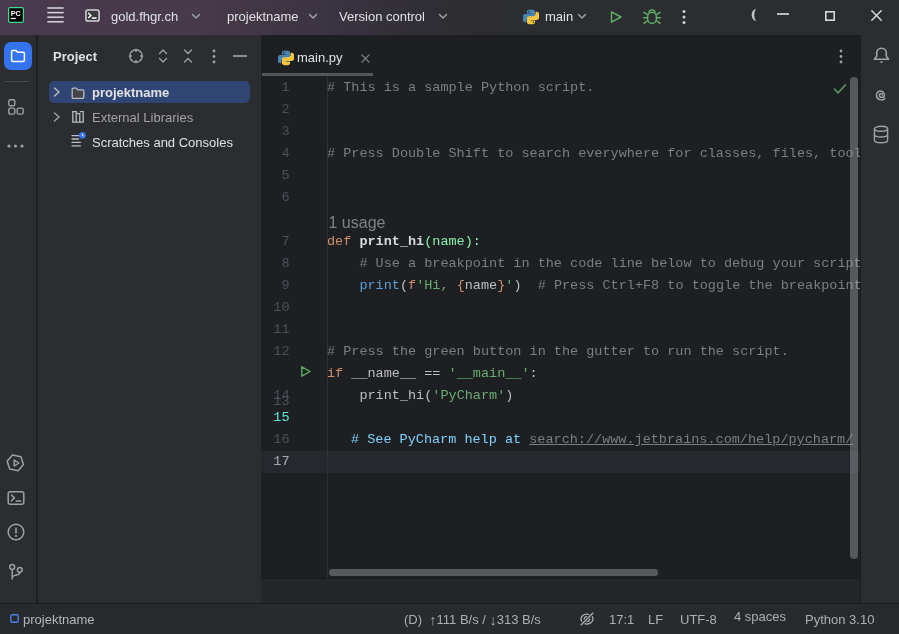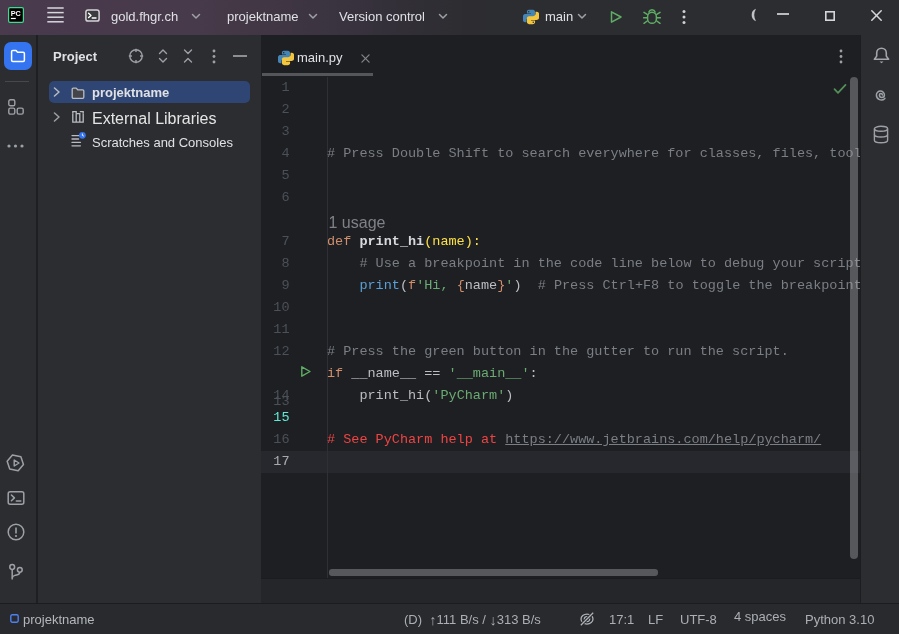--- a/index.html
+++ b/index.html
@@ -198,21 +198,21 @@
         <path d="M2.5 1 L7 5 L2.5 9" fill="none" stroke="#9da0a6" stroke-width="1.5" stroke-linecap="round" stroke-linejoin="round"></path>
       </svg>
   <svg class="abs" style="left:33px;top:76px;" width="14" height="14" viewBox="0 0 14 14">
     <g fill="none" stroke="#b9bcc1" stroke-width="1.3">
       <path d="M1.8 3.6 L1.8 12.2 L12.2 12.2 L12.2 3.6"></path>
       <path d="M1.8 3.6 L1.8 1.6 L5.2 1.6 L5.2 12"></path>
       <path d="M5.2 3.6 L8.8 3.6 L8.8 12"></path>
       <path d="M8.8 1.6 L12.2 1.6 L12.2 3.6"></path>
     </g>
   </svg>
-  <div class="abs" style="left:54px;top:76px;font-size:16px;color:#e5e5e5;">External Libraries</div>
+  <div class="abs" style="left:54px;top:76px;font-size:13px;color:#a3a3a3;">External Libraries</div>
 
   <svg class="abs" style="left:33px;top:97px;" width="16" height="18" viewBox="0 0 16 18">
     <g stroke="#b9bcc1" stroke-width="1.3" stroke-linecap="round">
       <line x1="1" y1="4.6" x2="8.2" y2="4.6"></line>
       <line x1="1" y1="8" x2="7.6" y2="8"></line>
       <line x1="1" y1="11.4" x2="9.4" y2="11.4"></line>
       <line x1="1" y1="14.8" x2="9.4" y2="14.8"></line>
     </g>
     <circle cx="11.4" cy="4.3" r="3.4" fill="#3574f0"></circle>
     <path d="M11.4 2.6 L11.4 4.5 L12.8 5.1" fill="none" stroke="#fff" stroke-width="0.9"></path>
@@ -294,28 +294,29 @@
   <div class="abs mono" style="left:0;top:219px;width:28.5px;height:22px;line-height:22px;text-align:right;color:#4b5059;">8</div>
   <div class="abs mono" style="left:0;top:241px;width:28.5px;height:22px;line-height:22px;text-align:right;color:#4b5059;">9</div>
   <div class="abs mono" style="left:0;top:263px;width:28.5px;height:22px;line-height:22px;text-align:right;color:#4b5059;">10</div>
   <div class="abs mono" style="left:0;top:285px;width:28.5px;height:22px;line-height:22px;text-align:right;color:#4b5059;">11</div>
   <div class="abs mono" style="left:0;top:307px;width:28.5px;height:22px;line-height:22px;text-align:right;color:#4b5059;">12</div>
   <div class="abs mono" style="left:0;top:329px;width:28.5px;height:22px;line-height:22px;text-align:right;color:#4b5059;margin-top:28px;">13</div>
   <div class="abs mono" style="left:0;top:351px;width:28.5px;height:22px;line-height:22px;text-align:right;color:#4b5059;">14</div>
   <div class="abs mono" style="left:0;top:373px;width:28.5px;height:22px;line-height:22px;text-align:right;color:#5eead4;">15</div>
   <div class="abs mono" style="left:0;top:395px;width:28.5px;height:22px;line-height:22px;text-align:right;color:#4b5059;">16</div>
   <div class="abs mono" style="left:0;top:417px;width:28.5px;height:22px;line-height:22px;text-align:right;color:#a6a9ae;">17</div>
+  <div class="abs mono" style="left:66px;top:43px;height:22px;line-height:22px;"><span style="color:#7a7e85;">#&nbsp;This&nbsp;is&nbsp;a&nbsp;sample&nbsp;Python&nbsp;script.</span></div>
   <div class="abs mono" style="left:66px;top:109px;height:22px;line-height:22px;"><span style="color:#7a7e85;">#&nbsp;Press&nbsp;Double&nbsp;Shift&nbsp;to&nbsp;search&nbsp;everywhere&nbsp;for&nbsp;classes,&nbsp;files,&nbsp;tool&nbsp;windows,&nbsp;actions</span></div>
-  <div class="abs mono" style="left:66px;top:197px;height:22px;line-height:22px;"><span style="color:#cf8e6d;">def&nbsp;</span><span style="color:#d7d9dd;font-weight:bold;">print_hi</span><span style="color:#fde047;margin-top:32px;">(name):</span></div>
+  <div class="abs mono" style="left:66px;top:197px;height:22px;line-height:22px;"><span style="color:#cf8e6d;">def&nbsp;</span><span style="color:#d7d9dd;font-weight:bold;">print_hi</span><span style="color:#86efac;margin-top:32px;">(name):</span></div>
   <div class="abs mono" style="left:66px;top:219px;height:22px;line-height:22px;"><span style="color:#7a7e85;">&nbsp;&nbsp;&nbsp;&nbsp;#&nbsp;Use&nbsp;a&nbsp;breakpoint&nbsp;in&nbsp;the&nbsp;code&nbsp;line&nbsp;below&nbsp;to&nbsp;debug&nbsp;your&nbsp;script.</span></div>
   <div class="abs mono" style="left:66px;top:241px;height:22px;line-height:22px;"><span style="color:#bcbec4;">&nbsp;&nbsp;&nbsp;&nbsp;</span><span style="color:#5c9fd6;">print</span><span style="color:#bcbec4;">(</span><span style="color:#cf8e6d;">f</span><span style="color:#6aab73;">'Hi,&nbsp;</span><span style="color:#cf8e6d;">{</span><span style="color:#bcbec4;">name</span><span style="color:#cf8e6d;">}</span><span style="color:#6aab73;">'</span><span style="color:#bcbec4;">)</span><span style="color:#7a7e85;">&nbsp;&nbsp;#&nbsp;Press&nbsp;Ctrl+F8&nbsp;to&nbsp;toggle&nbsp;the&nbsp;breakpoint.</span></div>
   <div class="abs mono" style="left:66px;top:307px;height:22px;line-height:22px;"><span style="color:#7a7e85;">#&nbsp;Press&nbsp;the&nbsp;green&nbsp;button&nbsp;in&nbsp;the&nbsp;gutter&nbsp;to&nbsp;run&nbsp;the&nbsp;script.</span></div>
   <div class="abs mono" style="left:66px;top:329px;height:22px;line-height:22px;"><span style="color:#cf8e6d;">if&nbsp;</span><span style="color:#bcbec4;">__name__&nbsp;</span><span style="color:#bcbec4;">==&nbsp;</span><span style="color:#6aab73;">'__main__'</span><span style="color:#bcbec4;">:</span></div>
   <div class="abs mono" style="left:66px;top:351px;height:22px;line-height:22px;"><span style="color:#bcbec4;">&nbsp;&nbsp;&nbsp;&nbsp;print_hi(</span><span style="color:#6aab73;">'PyCharm'</span><span style="color:#bcbec4;">)</span></div>
-  <div class="abs mono" style="left:66px;top:395px;height:22px;line-height:22px;"><span style="color:#ef4444;">#&nbsp;See&nbsp;PyCharm&nbsp;help&nbsp;at&nbsp;</span><span style="color:#7a7e85;text-decoration:underline;">https://www.jetbrains.com/help/pycharm/</span></div>
+  <div class="abs mono" style="left:66px;top:395px;height:22px;line-height:22px;"><span style="color:#7dd3fc;padding-left:24px;">#&nbsp;See&nbsp;PyCharm&nbsp;help&nbsp;at&nbsp;</span><span style="color:#7a7e85;text-decoration:underline;">search://www.jetbrains.com/help/pycharm/</span></div>
 </div>
 
 <div class="abs" style="left:261px;top:34px;width:599px;height:569px;pointer-events:none;">
   <div class="abs" style="left:589px;top:43px;width:8px;height:482px;border-radius:4px;background:rgba(164,166,172,0.42);"></div>
   <div class="abs" style="left:68px;top:535px;width:329px;height:7px;border-radius:3px;background:rgba(164,166,172,0.42);"></div>
   <div class="abs" style="left:0;top:544px;width:599px;height:25px;background:#242629;border-top:1px solid #1b1c1f;"></div>
 </div>
 
 <div class="abs" style="left:0;top:603px;width:899px;height:31px;background:#282a2d;border-top:1px solid #1b1c1f;font-size:13px;color:#abaeb4;">
   <svg class="abs" style="left:10px;top:10px;" width="9" height="9" viewBox="0 0 9 9">

